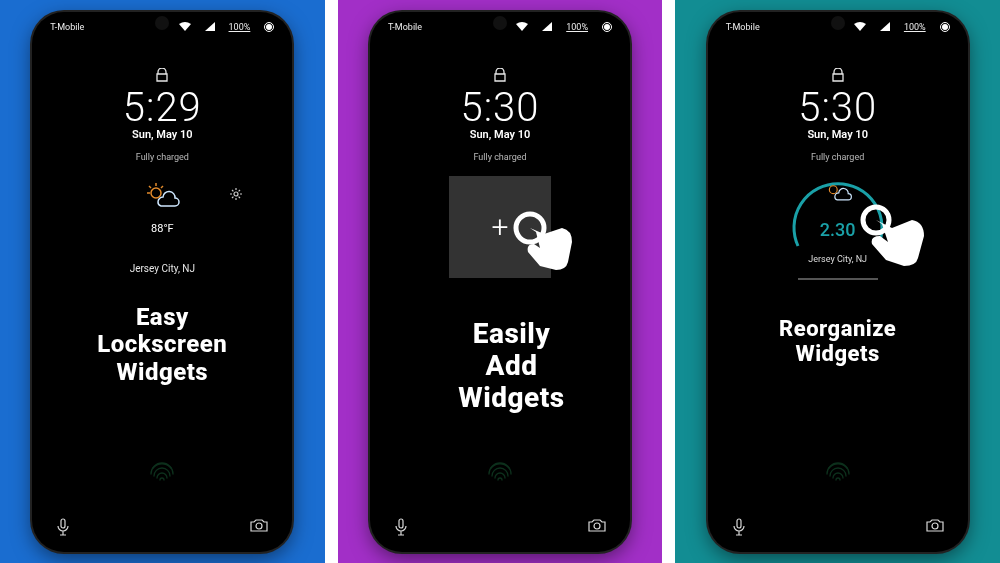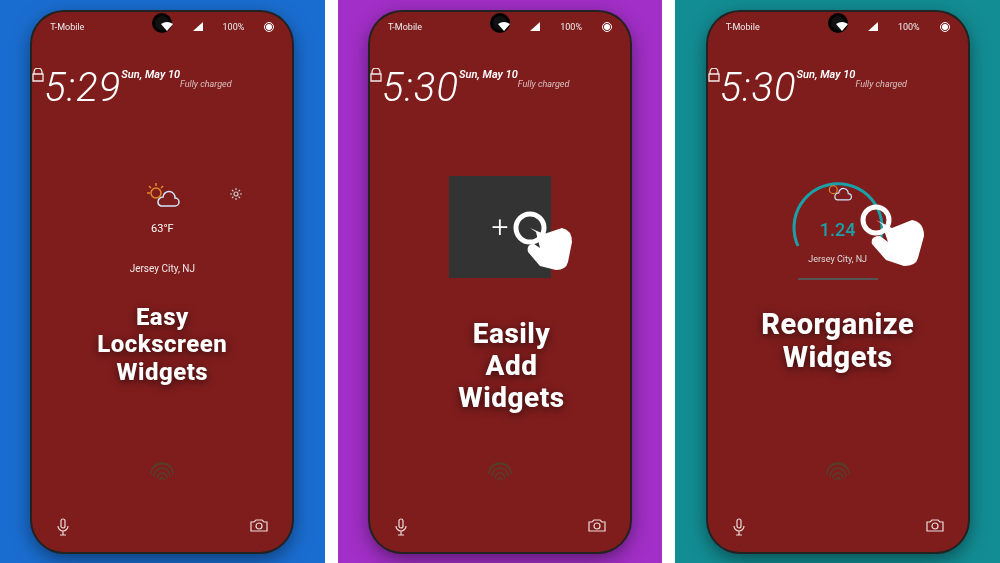--- a/index.html
+++ b/index.html
@@ -19,48 +19,47 @@
     position: relative;
   }
   .gap { width: 13px; background: #fff; flex: 0 0 13px; }
   .panel-1 { background: #1a6dd0; }
   .panel-2 { background: #a22fc7; }
   .panel-3 { background: #128d93; }
 
   .phone {
     width: 260px;
     height: 540px;
-    background: #7f1d1d;
+    background: #000000;
     border-radius: 32px;
     position: relative;
     box-shadow: 0 0 0 2px #222, 0 6px 20px rgba(0,0,0,0.5);
     overflow: hidden;
   }
   .notch {
     position: absolute;
     top: 4px; left: 50%; transform: translateX(-50%);
     width: 14px; height: 14px; background: #111; border-radius: 50%;
     box-shadow: 0 0 0 3px #000;
   }
 
   .statusbar {
     position: absolute; top: 10px; left: 0; right: 0;
     padding: 0 18px;
     display: flex; justify-content: space-between; align-items: center;
     color: #eee; font-size: 9px;
   }
-  .status-right { display: flex; align-items: center; gap: 20px; }
+  .status-right { display: flex; align-items: center; gap: 14px; text-decoration: underline; }
   .status-right svg { display:block; }
 
   .lockcol {
     position: absolute;
     top: 56px; left: 0; right: 0;
-    display: flex; flex-direction: row; align-items: flex-start;
+    display: flex; flex-direction: column; align-items: center;
     color: #fff;
-    font-style: italic;
   }
   .lock-icon { margin-bottom: 6px; opacity: 0.9; }
   .time { font-size: 40px; font-weight: 300; letter-spacing: 1px; line-height: 1; }
   .date { font-size: 11px; margin-top: 0; font-weight: 600; }
   .charge { font-size: 9px; opacity: 0.7; margin-top: 11px; }
 
   .widget-area {
     position: absolute; top: 170px; left: 0; right: 0;
     display: flex; flex-direction: column; align-items: center;
     color: #fff;
@@ -97,21 +96,21 @@
     left: 0; right: 0;
     text-align: center;
     color: #fff;
     font-weight: 800;
     letter-spacing: 0.5px;
     text-shadow: 0 2px 8px rgba(0,0,0,0.6);
     line-height: 1.15;
   }
   .cap1 { top: 292px; font-size: 24px; }
   .cap2 { top: 306px; font-size: 28px; padding-left: 23px; }
-  .cap3 { top: 296px; font-size: 29px; }
+  .cap3 { top: 304px; font-size: 22px; }
 
   .fingerprint {
     position: absolute; bottom: 64px; left: 50%; transform: translateX(-50%);
     opacity: 0.45;
   }
 
   .bottombar {
     position: absolute; bottom: 16px; left: 0; right: 0;
     padding: 0 24px;
     display: flex; justify-content: space-between;
@@ -155,21 +154,21 @@
       <svg class="weather-icon" width="36" height="28" viewBox="0 0 36 28">
         <circle cx="12" cy="11" r="5" fill="none" stroke="#e28a2b" stroke-width="1.5"></circle>
         <g stroke="#e28a2b" stroke-width="1.5">
             <line x1="12" y1="1" x2="12" y2="4"></line>
             <line x1="3" y1="11" x2="6" y2="11"></line>
             <line x1="5" y1="4" x2="7" y2="6"></line>
             <line x1="19" y1="4" x2="17" y2="6"></line>
           </g>
         <path d="M14 20 a5 5 0 0 1 5-5 a6 6 0 0 1 12 1 a4 4 0 0 1 0 8 H17 a4 4 0 0 1 -3-4 Z" fill="none" stroke="#cfe8ff" stroke-width="1.5"></path>
       </svg>
-      <div class="temp">63°F</div>
+      <div class="temp">88°F</div>
       <div class="loc">Jersey City, NJ</div>
     </div>
     <svg class="gear" width="12" height="12" viewBox="0 0 12 12">
         <circle cx="6" cy="6" r="2" fill="none" stroke="#ccc" stroke-width="1.2"></circle>
         <g stroke="#ccc" stroke-width="1.2">
           <line x1="6" y1="0" x2="6" y2="2"></line>
           <line x1="6" y1="10" x2="6" y2="12"></line>
           <line x1="0" y1="6" x2="2" y2="6"></line>
           <line x1="10" y1="6" x2="12" y2="6"></line>
           <line x1="2" y1="2" x2="3.4" y2="3.4"></line>
@@ -302,21 +301,21 @@
     </div>
 
     <div class="reorg-box">
       <svg class="arc" width="116" height="100" viewBox="0 0 116 100">
         <path d="M18 70 A44 44 0 1 1 98 70" fill="none" stroke="#1aa0a7" stroke-width="3"></path>
       </svg>
       <svg width="30" height="22" viewBox="0 0 36 28" style="position:relative; top:-18px;">
         <circle cx="12" cy="11" r="5" fill="none" stroke="#e28a2b" stroke-width="1.5"></circle>
         <path d="M14 20 a5 5 0 0 1 5-5 a6 6 0 0 1 12 1 a4 4 0 0 1 0 8 H17 a4 4 0 0 1 -3-4 Z" fill="none" stroke="#cfe8ff" stroke-width="1.5"></path>
       </svg>
-      <div class="reorg-num">1.24</div>
+      <div class="reorg-num">2.30</div>
       <div class="reorg-loc">Jersey City, NJ</div>
       <div class="reorg-line"></div>
     </div>
     <svg class="tap-hand" style="top:190px; left:150px;" width="76" height="76" viewBox="0 0 70 70">
       <circle cx="18" cy="18" r="13" fill="none" stroke="#fff" stroke-width="5"></circle>
       <path d="M18 18 L34 26 L54 18 Q66 20 66 34 L60 56 Q58 64 46 64 L28 58 L14 42 Q12 34 22 34 L30 40 L24 22 Z" fill="#fff"></path>
     </svg>
 
     <div class="caption cap3"><span>Reorganize<br>Widgets</span></div>
 

